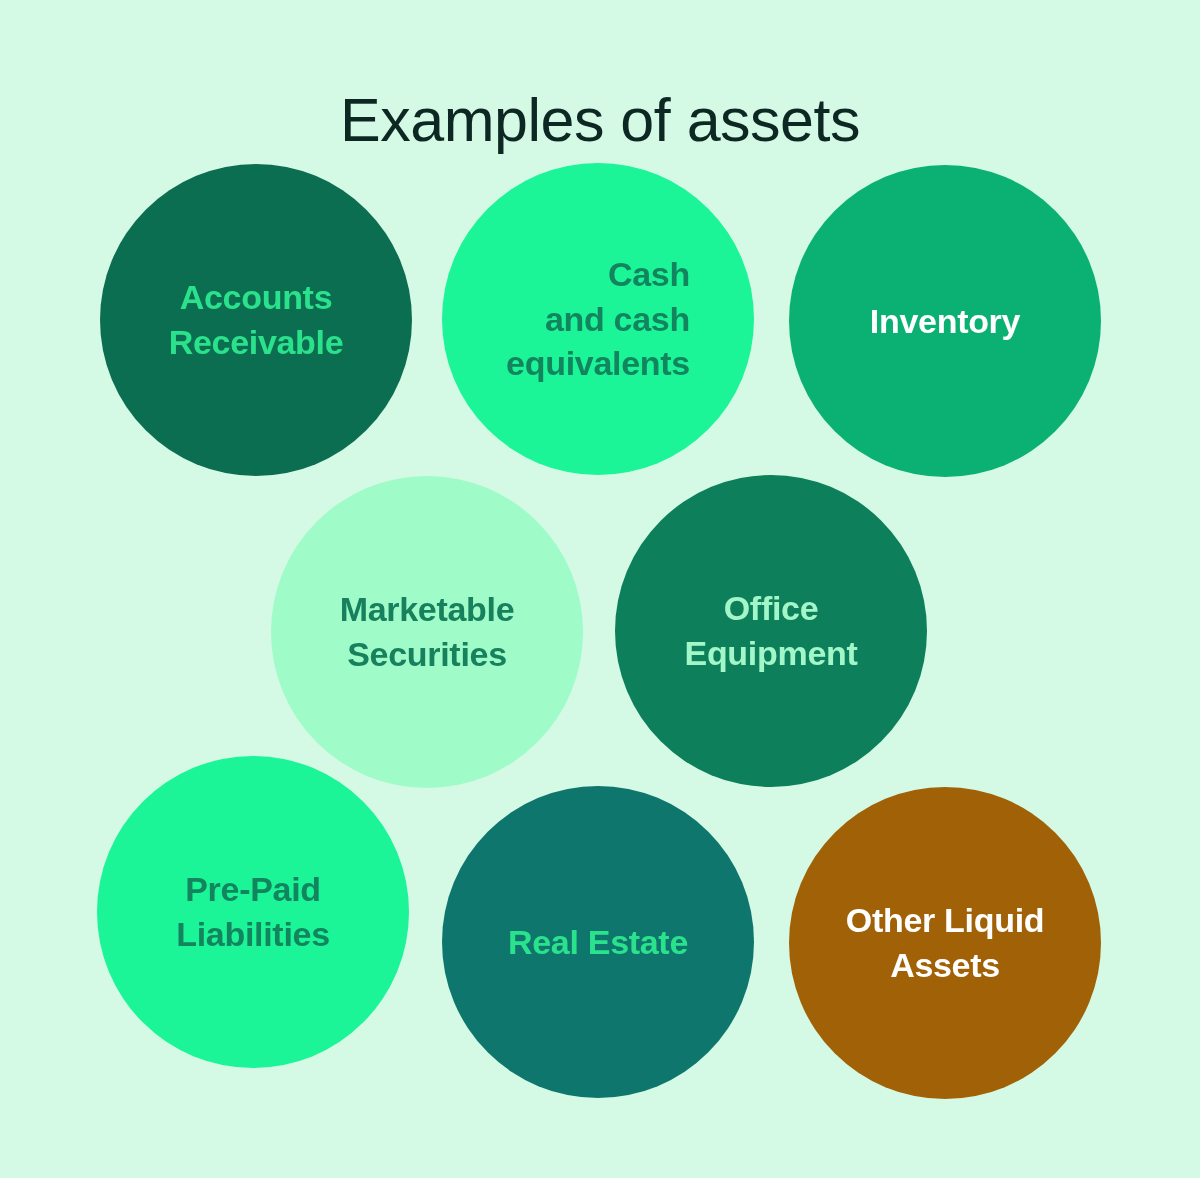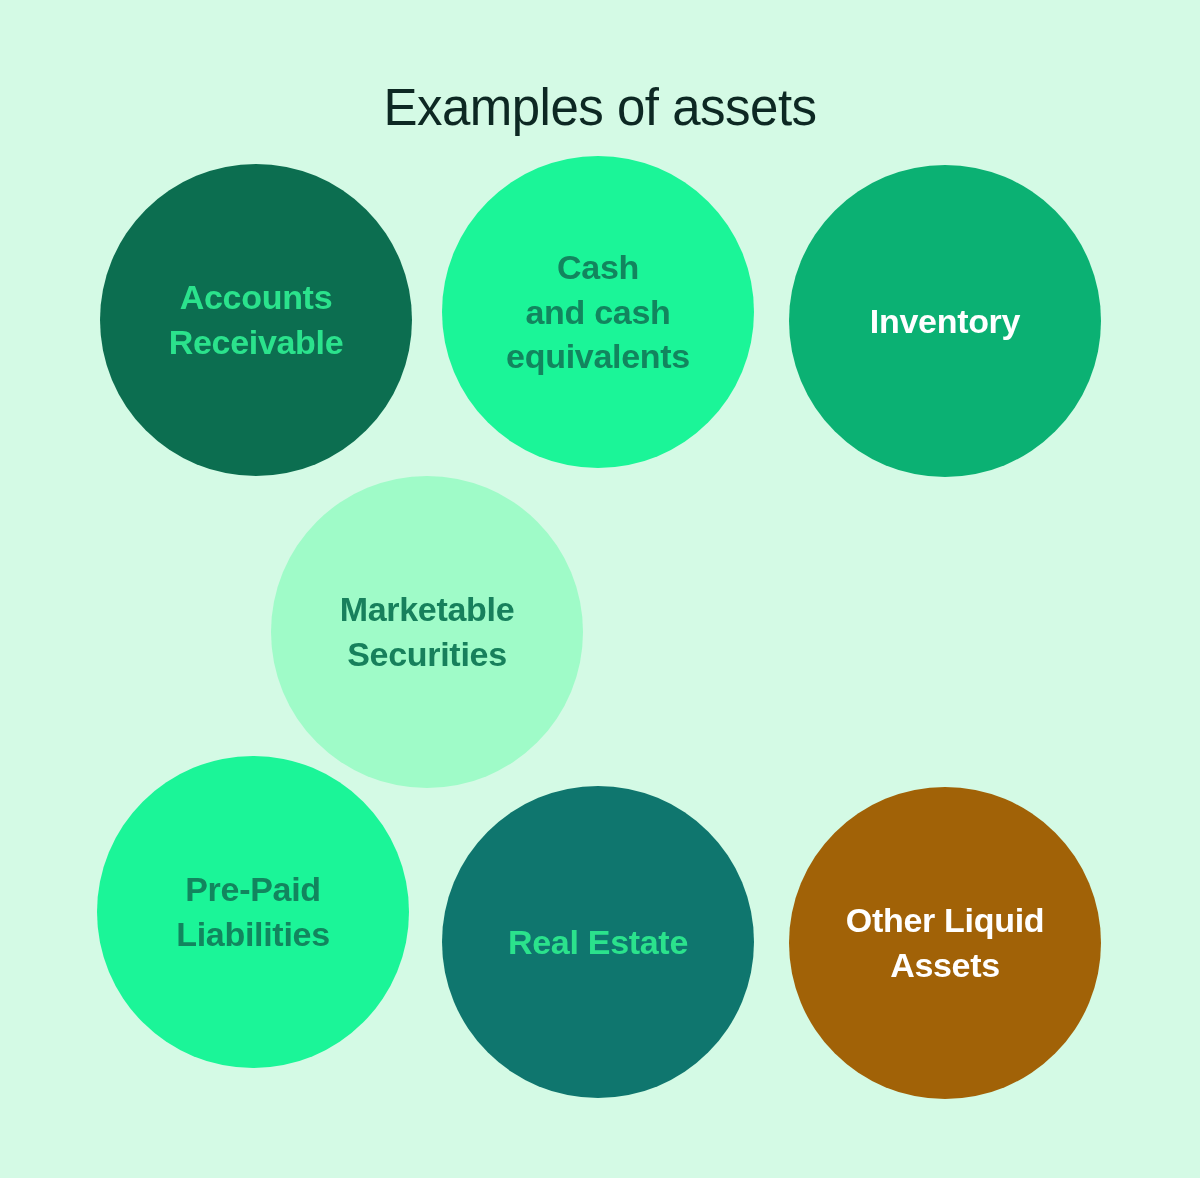--- a/index.html
+++ b/index.html
@@ -17,21 +17,21 @@
   .canvas {
     position: absolute;
     inset: 0;
   }
   .title {
     position: absolute;
     top: 44px;
     left: 0;
     width: 100%;
     text-align: center;
-    font-size: 51px;
+    font-size: 61px;
     font-weight: 500;
     letter-spacing: -0.5px;
     color: #0d2823;
   }
   .circle {
     position: absolute;
     width: 312px;
     height: 312px;
     border-radius: 50%;
     display: flex;
@@ -41,21 +41,21 @@
   }
   .circle .label {
     font-size: 34px;
     font-weight: 700;
     letter-spacing: -0.3px;
     line-height: 1.32;
     white-space: pre-line;
   }
   
   .c0 { left: 100px;  top: 164px; }
-  .c1 { left: 442px; top: 156px; }
+  .c1 { left: 442px; top: 163px; text-align: right; }
   .c2 { left: 789px; top: 165px; }
   .c3 { left: 271px; top: 476px; }
   .c4 { left: 615px; top: 475px; }
   .c5 { left: 97px;  top: 756px; }
   .c6 { left: 442px; top: 786px; }
   .c7 { left: 789px; top: 787px; }
 </style>
 </head>
 <body style="background: rgb(212, 250, 229);">
 
@@ -76,20 +76,24 @@
 
   <div class="circle c3" style="background: rgb(159, 251, 200); color: rgb(23, 128, 92);">
     <span class="label">Marketable
 Securities</span>
   </div>
 
   <div class="circle c2" style="background: rgb(11, 177, 115); color: rgb(255, 255, 255);">
     <span class="label">Inventory</span>
   </div>
 
+  <div class="circle c4" style="background: rgb(13, 127, 91); color: rgb(163, 246, 200);">
+    <span class="label">Office
+Equipment</span>
+  </div>
 
   <div class="circle c5" style="background: rgb(27, 245, 152); color: rgb(18, 133, 94);">
     <span class="label">Pre-Paid
 Liabilities</span>
   </div>
 
   <div class="circle c6" style="background: #0f766e; color: rgb(43, 226, 140);">
     <span class="label">Real Estate</span>
   </div>
 

